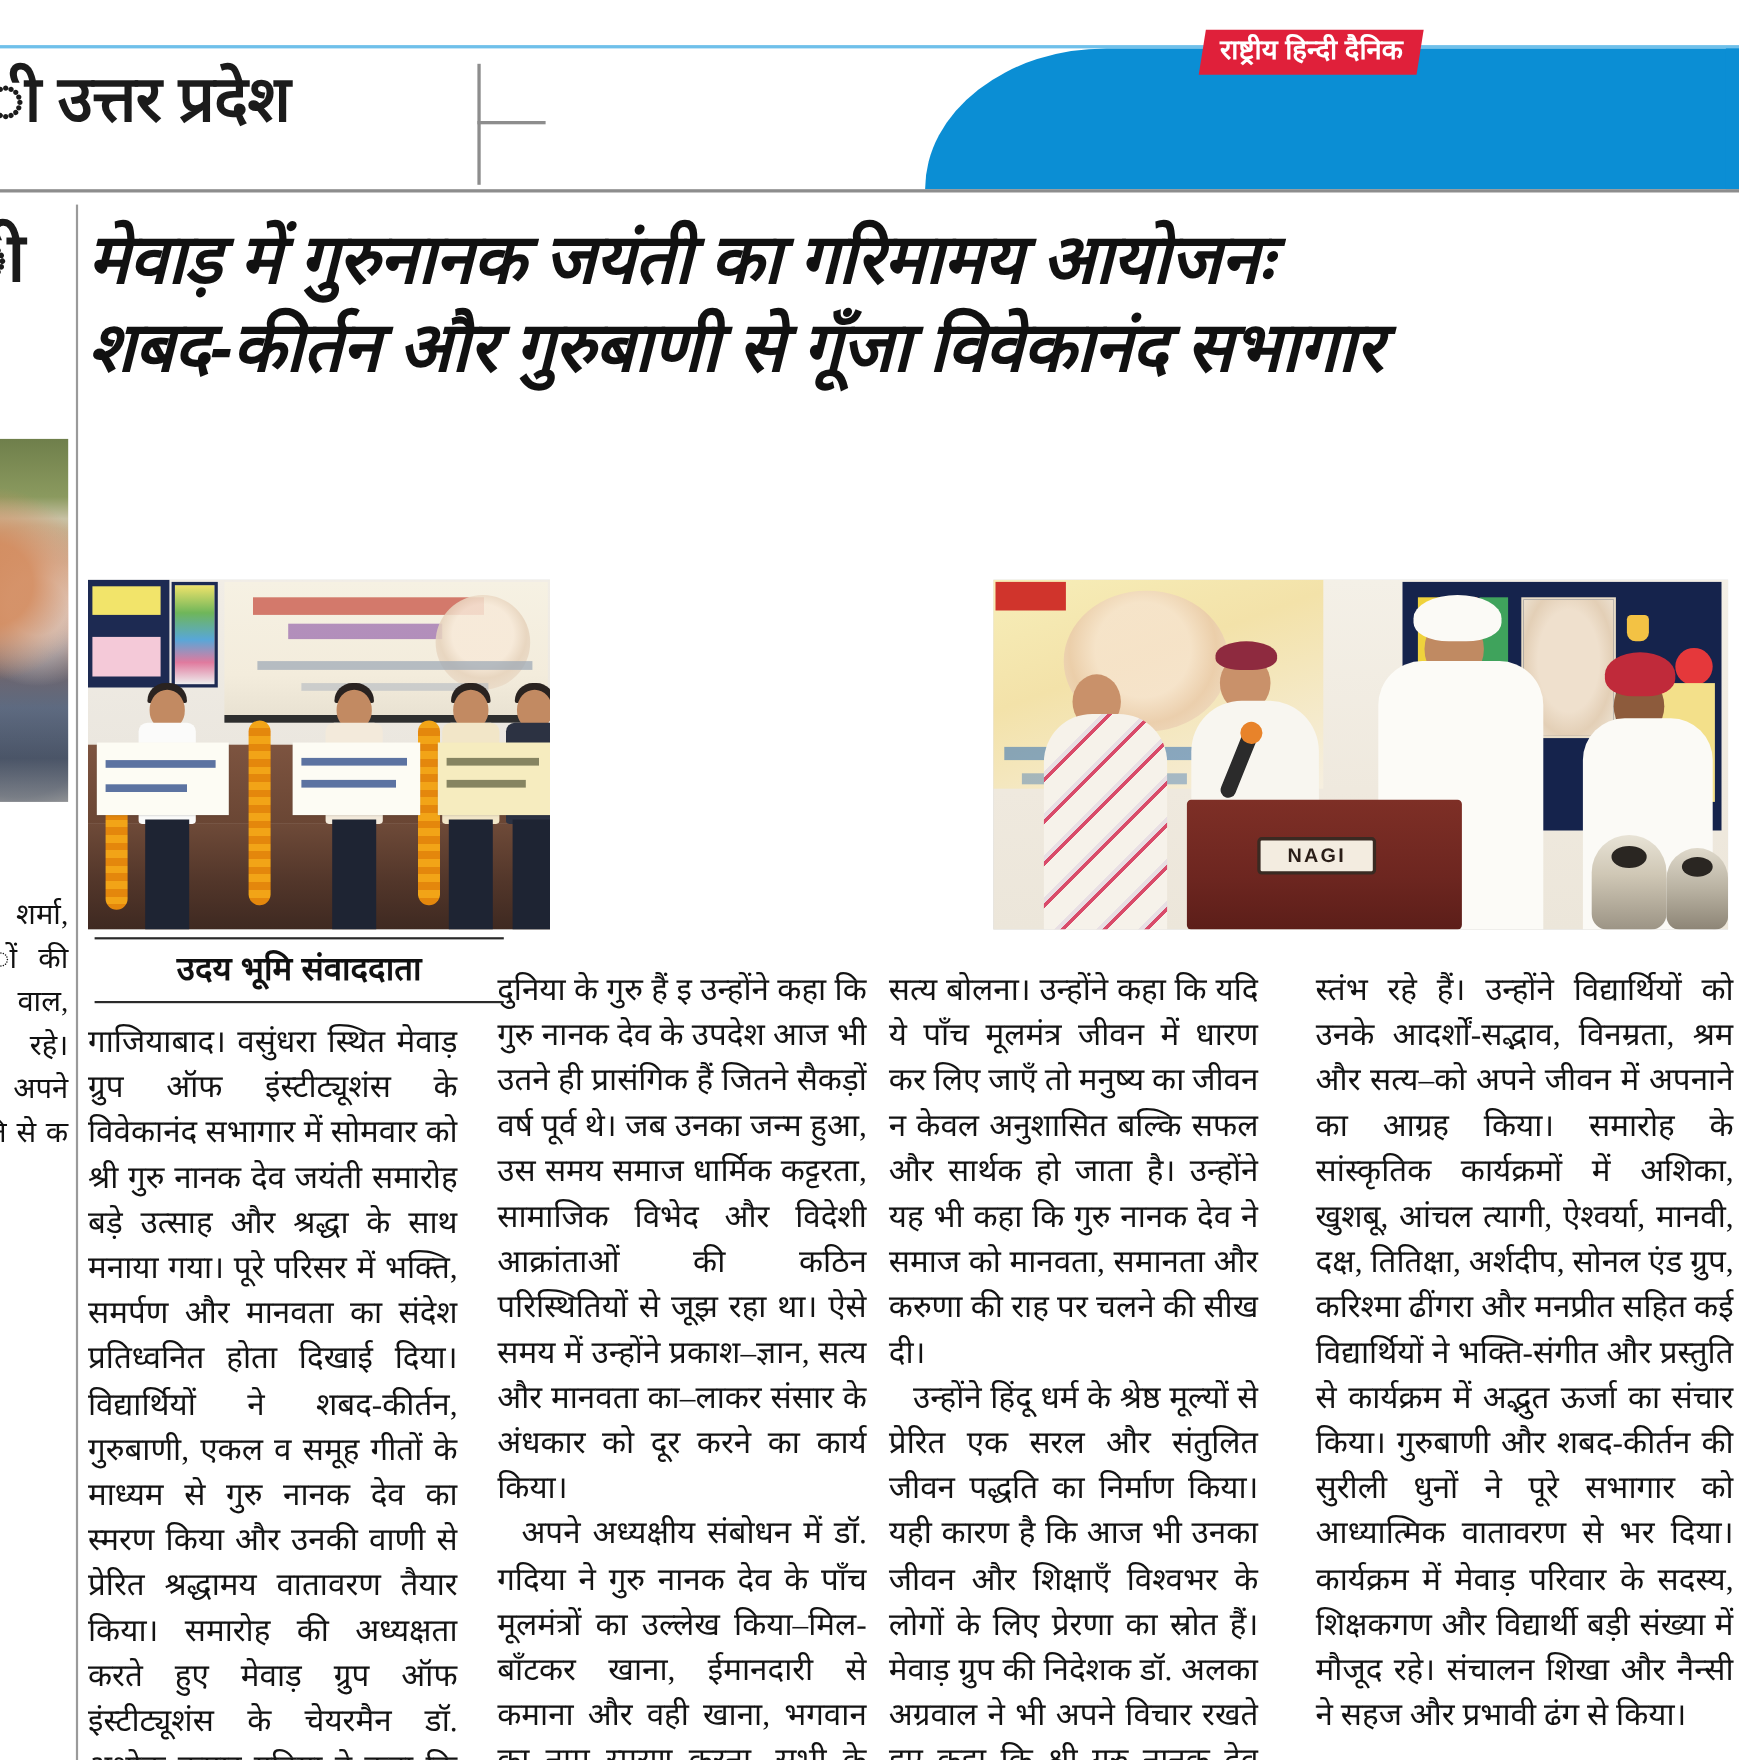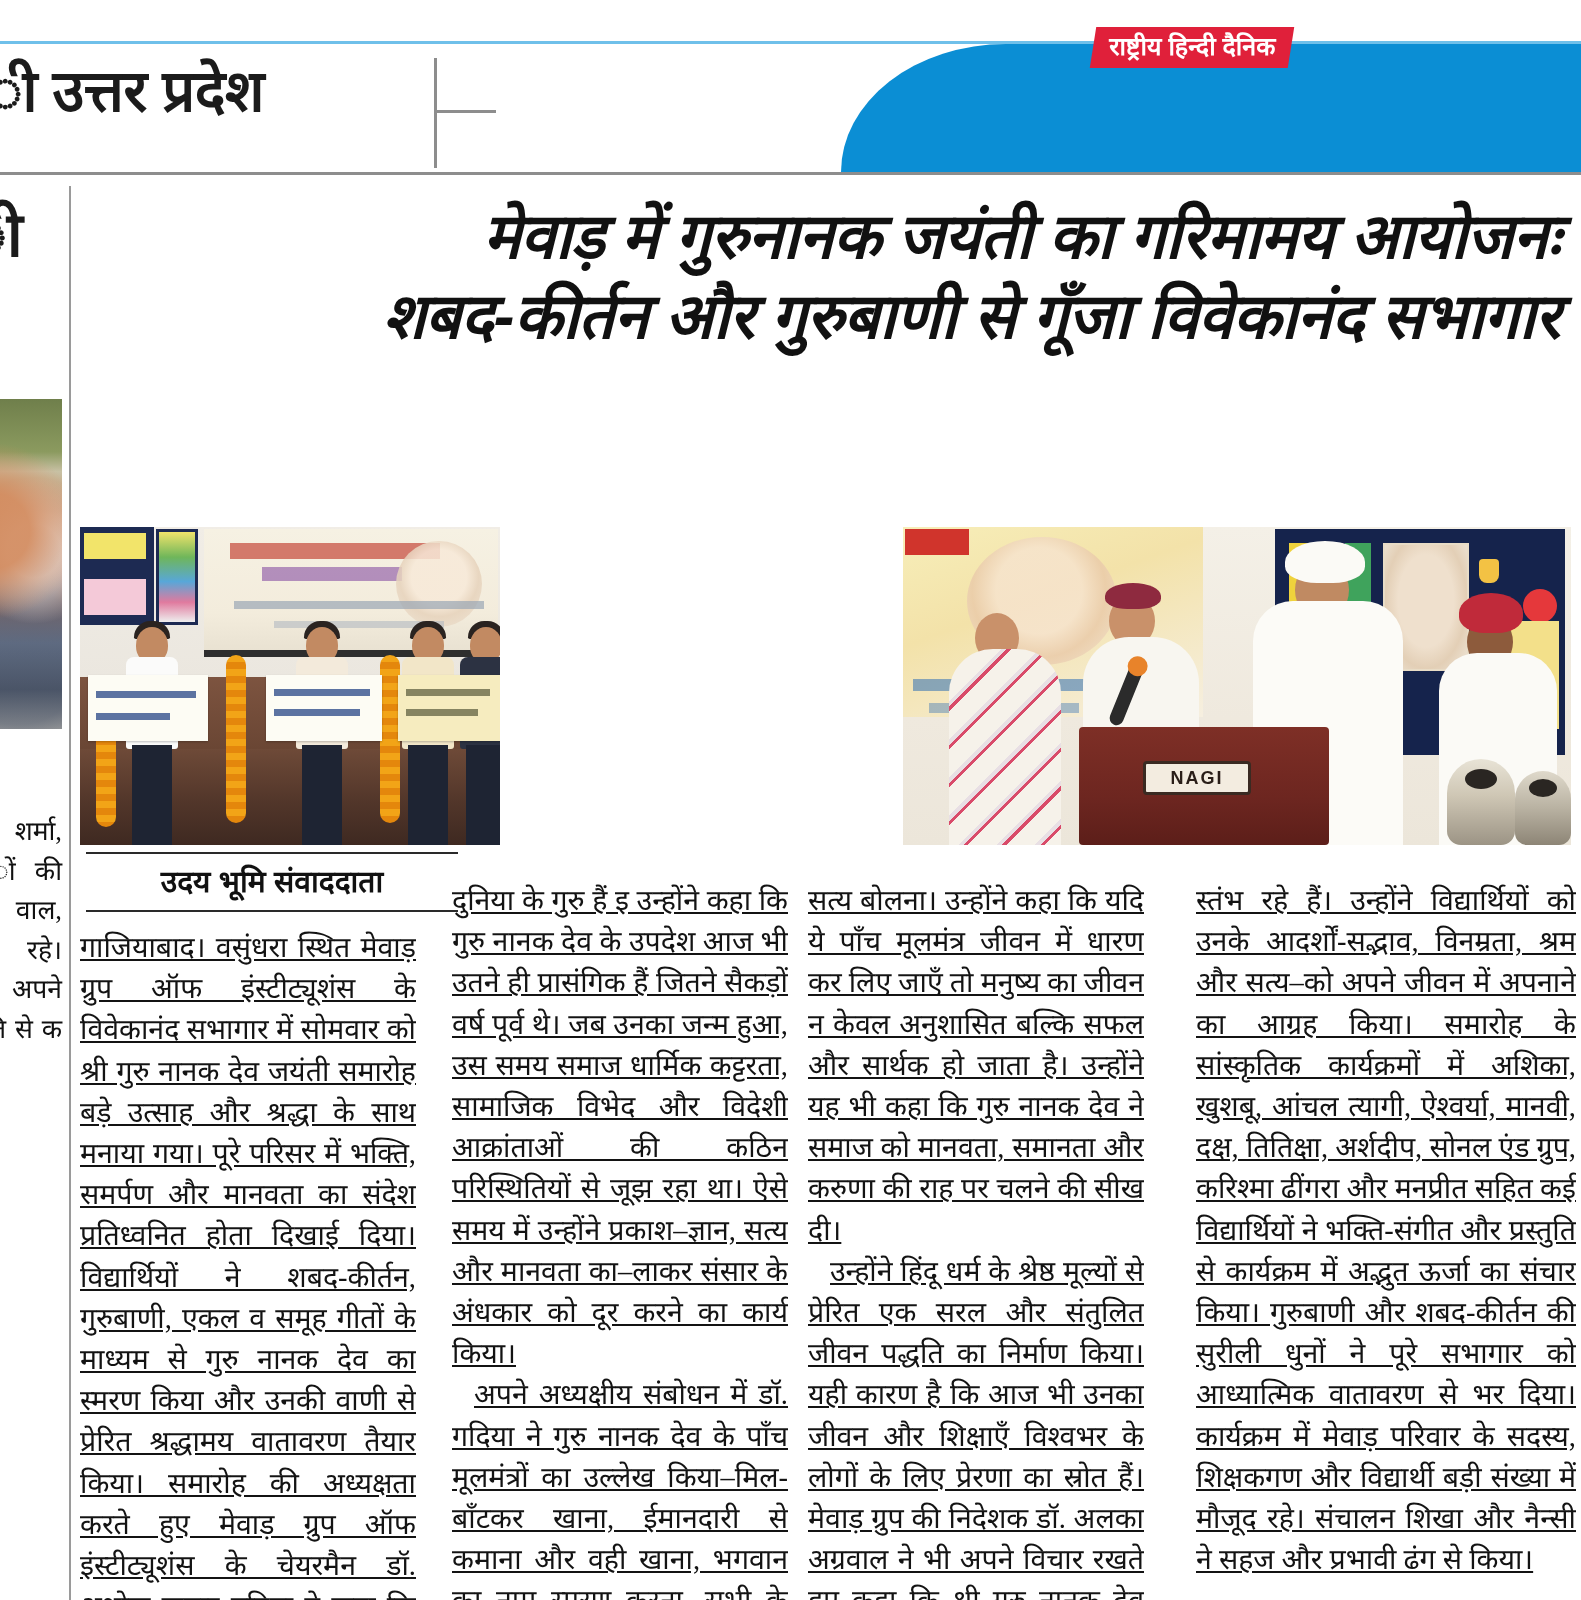--- a/index.html
+++ b/index.html
@@ -161,21 +161,21 @@
     line-height: 39.5px;
     text-align: justify;
     color: #111;
   }
 
   
   .headline {
     position: absolute;
     left: 80px; top: 196px;
     width: 1480px;
-    text-align: right;
+    text-align: left;
     font-family: "Liberation Sans", "DejaVu Sans", sans-serif;
     font-weight: 700;
     font-style: italic;
     font-size: 63px;
     line-height: 80px;
     color: #111111;
     letter-spacing: -0.5px;
   }
   .headline .line { display: block; white-space: nowrap; }
 
@@ -340,21 +340,20 @@
   .cols { position:absolute; left:80px; top:880px; width:1494px; height:720px; }
   .col {
     position:absolute; top:0; width:336px; height:720px;
     font-family:"Liberation Serif","DejaVu Serif",serif;
     font-size:28.5px;
     line-height:41.2px;
     color:#131313;
     text-align: justify;
     text-justify: inter-word;
     overflow: hidden;
-    text-decoration: underline;
   }
   .col p { margin:0; }
   .col p + p { text-indent: 22px; }
   .col-1 { left: 0px;    top: 47px; }
   .col-2 { left: 372px;  top: 0px;  }
   .col-3 { left: 728px;  top: 0px;  }
   .col-4 { left: 1116px; top: 0px; width: 380px; }
 </style>
 </head>
 <body>

